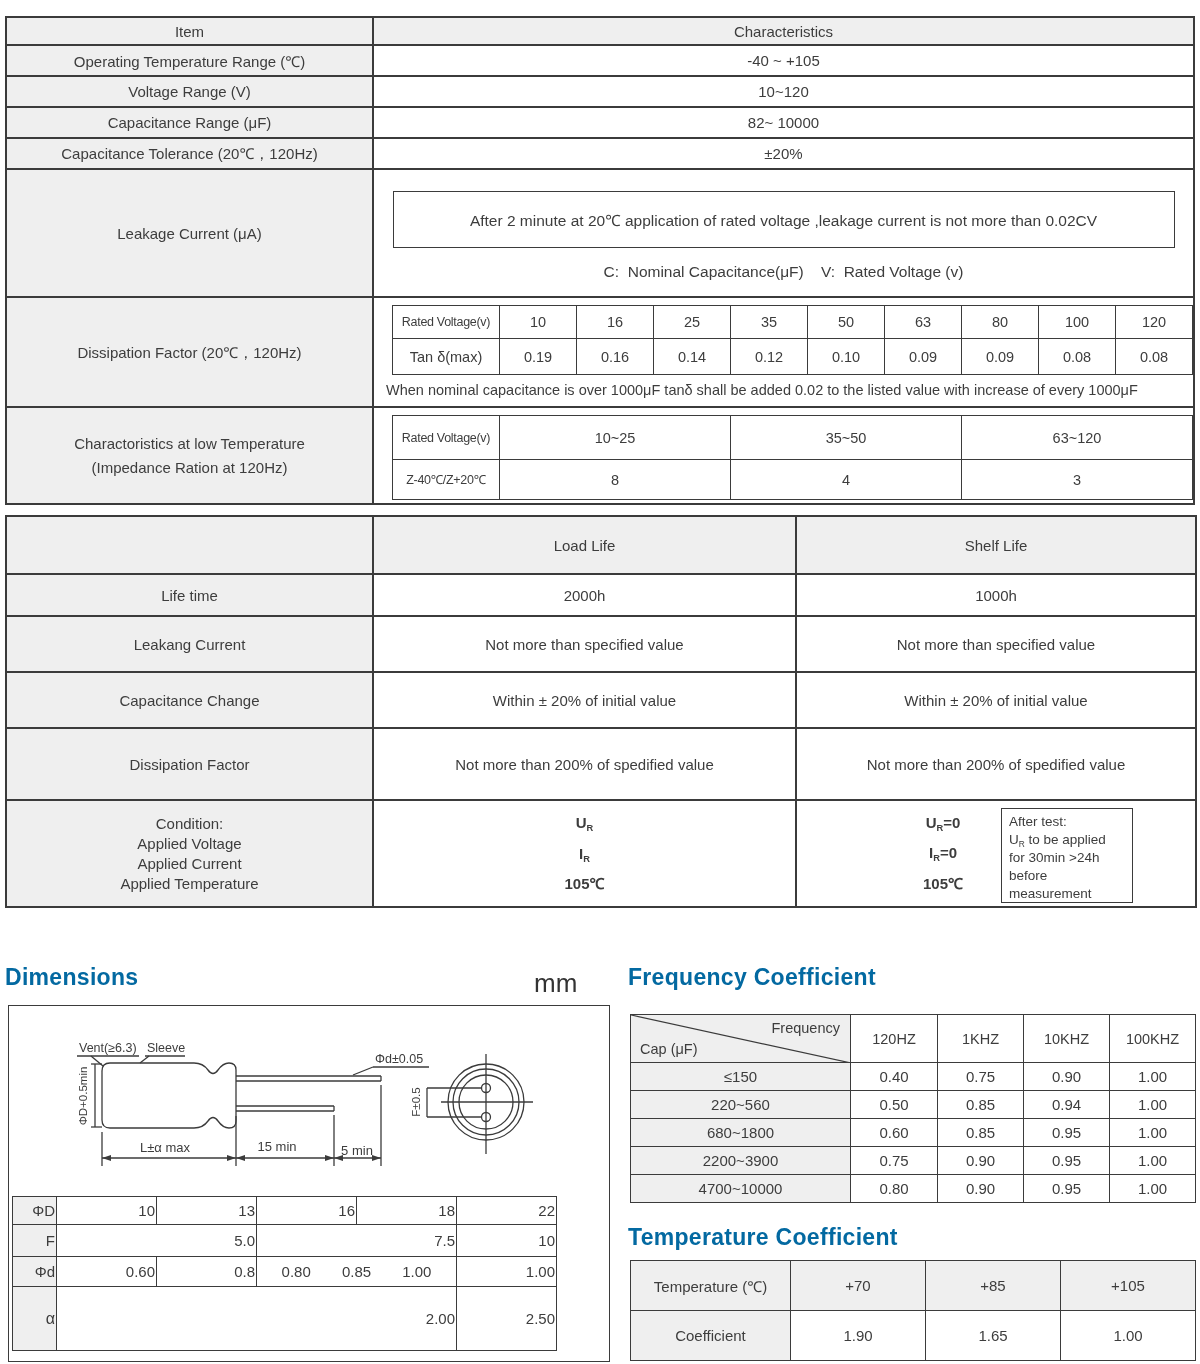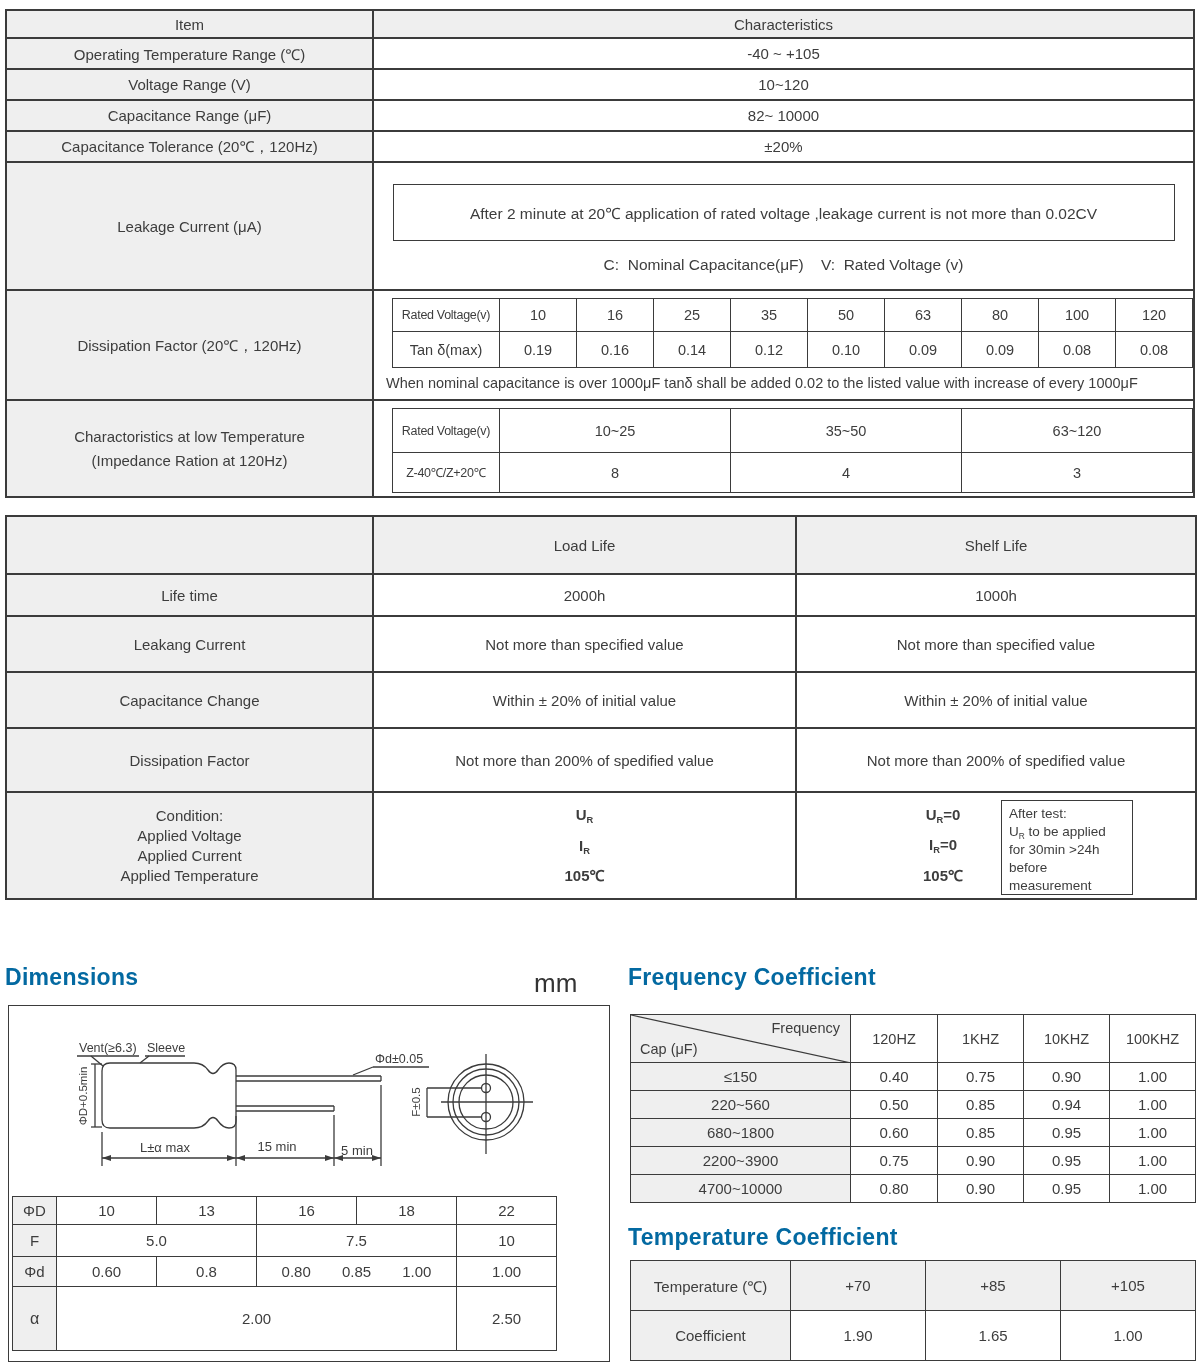--- a/index.html
+++ b/index.html
@@ -9,21 +9,21 @@
     -webkit-font-smoothing:antialiased;
   }
   .abs { position:absolute; }
   table { border-collapse:collapse; table-layout:fixed; }
   td, th { font-weight:normal; text-align:center; vertical-align:middle; overflow:hidden; }
 
   
   .bigtbl td, .bigtbl th { border:2px solid #3b3b3b; font-size:15px; }
   .gray { background:#efefef; }
 
-  .spec-table { left:5px; top:9px; width:1190px; }
+  .spec-table { left:5px; top:16px; width:1190px; }
   .life-table { left:5px; top:515px; width:1190px; }
 
   
   .mini { margin:7px 0 0 18px; }
   .mini td { border:1.5px solid #3b3b3b; font-size:14.5px; background:#fff; }
   .mini .rv-label { font-size:12.5px; letter-spacing:-0.3px; }
   .note-line { font-size:14.5px; text-align:left; margin:7px 0 0 12px; white-space:nowrap; }
 
   .leak-box {
     width:780px; height:55px; margin:21px auto 0; border:1.5px solid #3b3b3b;
@@ -45,21 +45,21 @@
     font-size:13.5px; line-height:1.32; text-align:left;
   }
 
   
   .sec-title { font-size:23px; font-weight:600; color:#0369a1; letter-spacing:0.3px; }
   .unit-label { font-size:26px; color:#333; }
 
   
   .dim-box { left:8px; top:1005px; width:560px; height:355px; border:1.5px solid #3b3b3b;padding-left:40px; }
   .dims-table { left:12px; top:1196px; width:544px; }
-  .dims-table td, .dims-table th { border:1.5px solid #3b3b3b; font-size:15px; }
+  .dims-table td, .dims-table th { border:1.5px solid #3b3b3b; font-size:15px;text-align:right; }
   .phid-mid { display:flex; justify-content:space-around; padding:0 8px; }
 
   
   .freq-table { left:630px; top:1014px; width:565px; }
   .freq-table td, .freq-table th { border:1.5px solid #3b3b3b; font-size:15px; }
   .freq-table .hdr { font-size:14.5px; }
   .corner-cell { position:relative; padding:16px; }
   .corner-cell svg { position:absolute; left:0; top:0; }
   .corner-top { position:absolute; right:10px; top:5px; font-size:14.5px; }
   .corner-bottom { position:absolute; left:9px; bottom:5px; font-size:14.5px; }
@@ -206,21 +206,21 @@
   <tr style="height:56px">
     <td class="gray">Leakang Current</td>
     <td>Not more than specified value</td>
     <td>Not more than specified value</td>
   </tr>
   <tr style="height:56px">
     <td class="gray">Capacitance Change</td>
     <td>Within ± 20% of initial value</td>
     <td>Within ± 20% of initial value</td>
   </tr>
-  <tr style="height:64px">
+  <tr style="height:72px">
     <td class="gray">Dissipation Factor</td>
     <td>Not more than 200% of  spedified value</td>
     <td>Not more than 200% of  spedified value</td>
   </tr>
   <tr style="height:107px">
     <td class="gray">
       <div style="line-height:20px">Condition:</div>
       <div style="line-height:20px">Applied Voltage</div>
       <div style="line-height:20px">Applied Current</div>
       <div style="line-height:20px">Applied Temperature</div>

